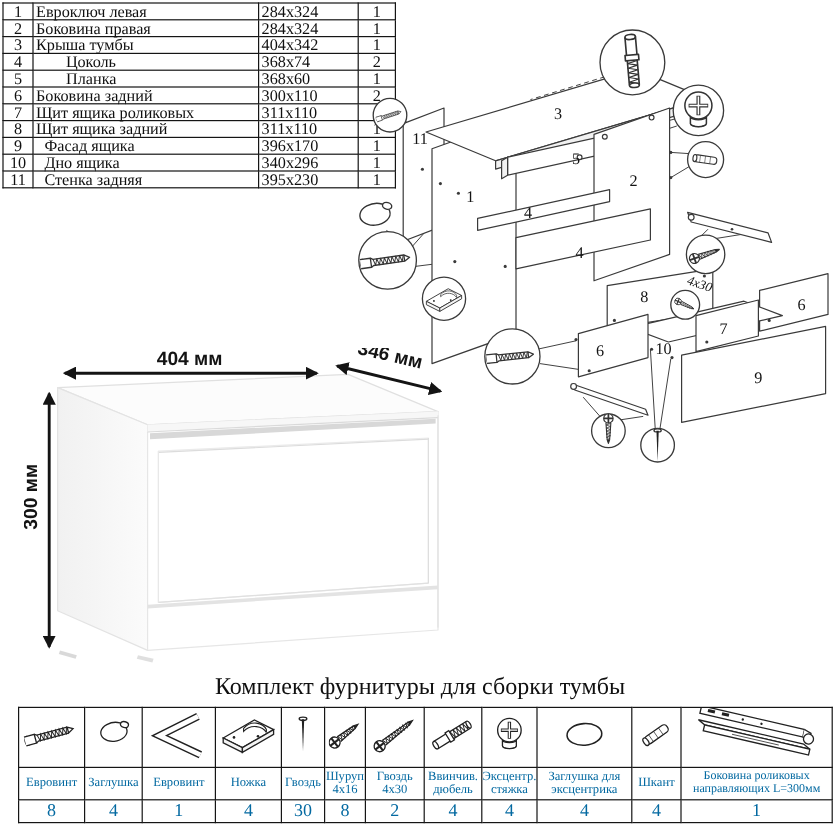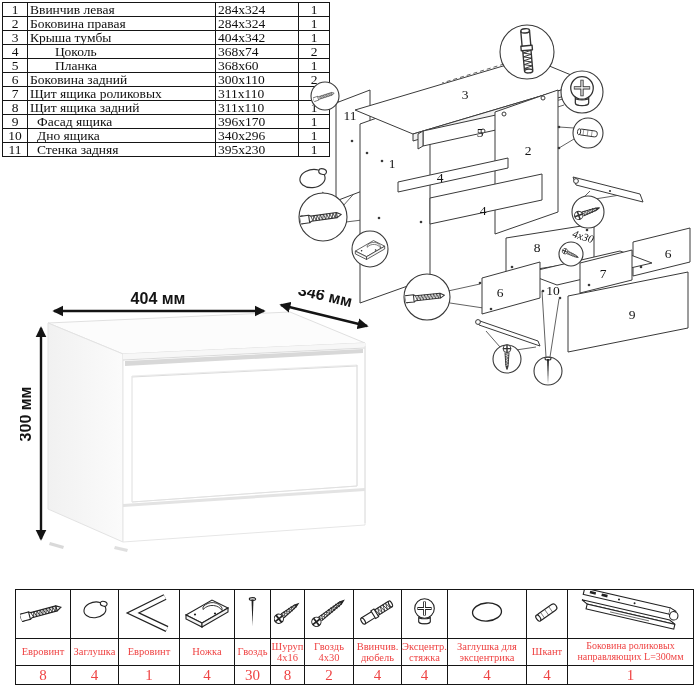--- a/index.html
+++ b/index.html
@@ -19,38 +19,38 @@
   .pt-qty{width:26px;text-align:center;}
 
   
   .exploded{position:absolute;left:290px;top:0;width:410px;height:410px;}
   .render{position:absolute;left:20px;top:290px;width:370px;height:270px;}
 
   
   .hw-title{position:absolute;left:15px;top:561px;width:670px;text-align:center;
             font-family:"Liberation Serif", serif;font-size:20px;color:#101010;}
   .hw-table{position:absolute;left:15px;top:589px;border-collapse:collapse;table-layout:fixed;
-            font-family:"Liberation Serif", serif;color:#ef4444;}
+            font-family:"Liberation Serif", serif;color:#0369a1;}
   .hw-table td{border:1.6px solid #151515;text-align:center;vertical-align:middle;
                overflow:hidden;padding:0;}
   .hw-icon-cell{height:48px;}
   .hw-label-cell{height:26px;font-size:10.5px;line-height:1.08;padding:1px 1px;}
   .hw-label-cell:last-child{font-size:10px;}
   .hw-qty-cell{height:18px;font-size:15px;}
 </style>
 </head>
 <body>
 
 <div class="page">
 
   <table class="parts-table">
     <tbody id="parts-body">
         <tr>
           <td class="pt-num">1</td>
-          <td class="pt-name">Ввинчив левая</td>
+          <td class="pt-name">Евроключ левая</td>
           <td class="pt-size">284x324</td>
           <td class="pt-qty">1</td>
         </tr>
         <tr>
           <td class="pt-num">2</td>
           <td class="pt-name">Боковина правая</td>
           <td class="pt-size">284x324</td>
           <td class="pt-qty">1</td>
         </tr>
         <tr>
@@ -339,20 +339,21 @@
         <line x1="21" y1="38" x2="21" y2="249" marker-start="url(#ah)" marker-end="url(#ah)"></line>
       </g>
       <g font-family="Liberation Sans, sans-serif" font-weight="bold" font-size="16" fill="#141414" text-anchor="middle">
         <text x="138" y="14">404 мм</text>
         <text transform="translate(304,11) rotate(13)">346 мм</text>
         <text transform="translate(11,124) rotate(-90)">300 мм</text>
       </g>
     </g>
   </svg>
 
+  <div class="hw-title">Комплект фурнитуры для сборки тумбы</div>
   <table class="hw-table">
     <tbody>
       <tr id="hw-icons">
           <td class="hw-icon-cell" style="width: 54px;"><svg width="48" height="44" viewBox="-24 -22 48 44">
               <g stroke="#222" fill="#fff" stroke-width="1.1" transform="rotate(-15)">
                 <ellipse cx="-21" cy="0" rx="1.8" ry="3.8"></ellipse>
                 <path d="M-22.8,-3.8 H-14 V3.8 H-22.8"></path>
                 <path d="M-14,-3.8 L-12,-2.6 H14 M-14,3.8 L-12,2.6 H14" fill="none"></path>
                 <path d="M-12,-2.6 l1.6,5.2 1.6,-5.2 1.6,5.2 1.6,-5.2 1.6,5.2 1.6,-5.2 1.6,5.2 1.6,-5.2 1.6,5.2 1.6,-5.2 1.6,5.2 1.6,-5.2 1.6,5.2 1.6,-5.2 1.6,5.2 1.4,-5" fill="none" stroke-width="0.8"></path>
                 <path d="M14,-2.6 L18.5,0 L14,2.6 Z"></path>

